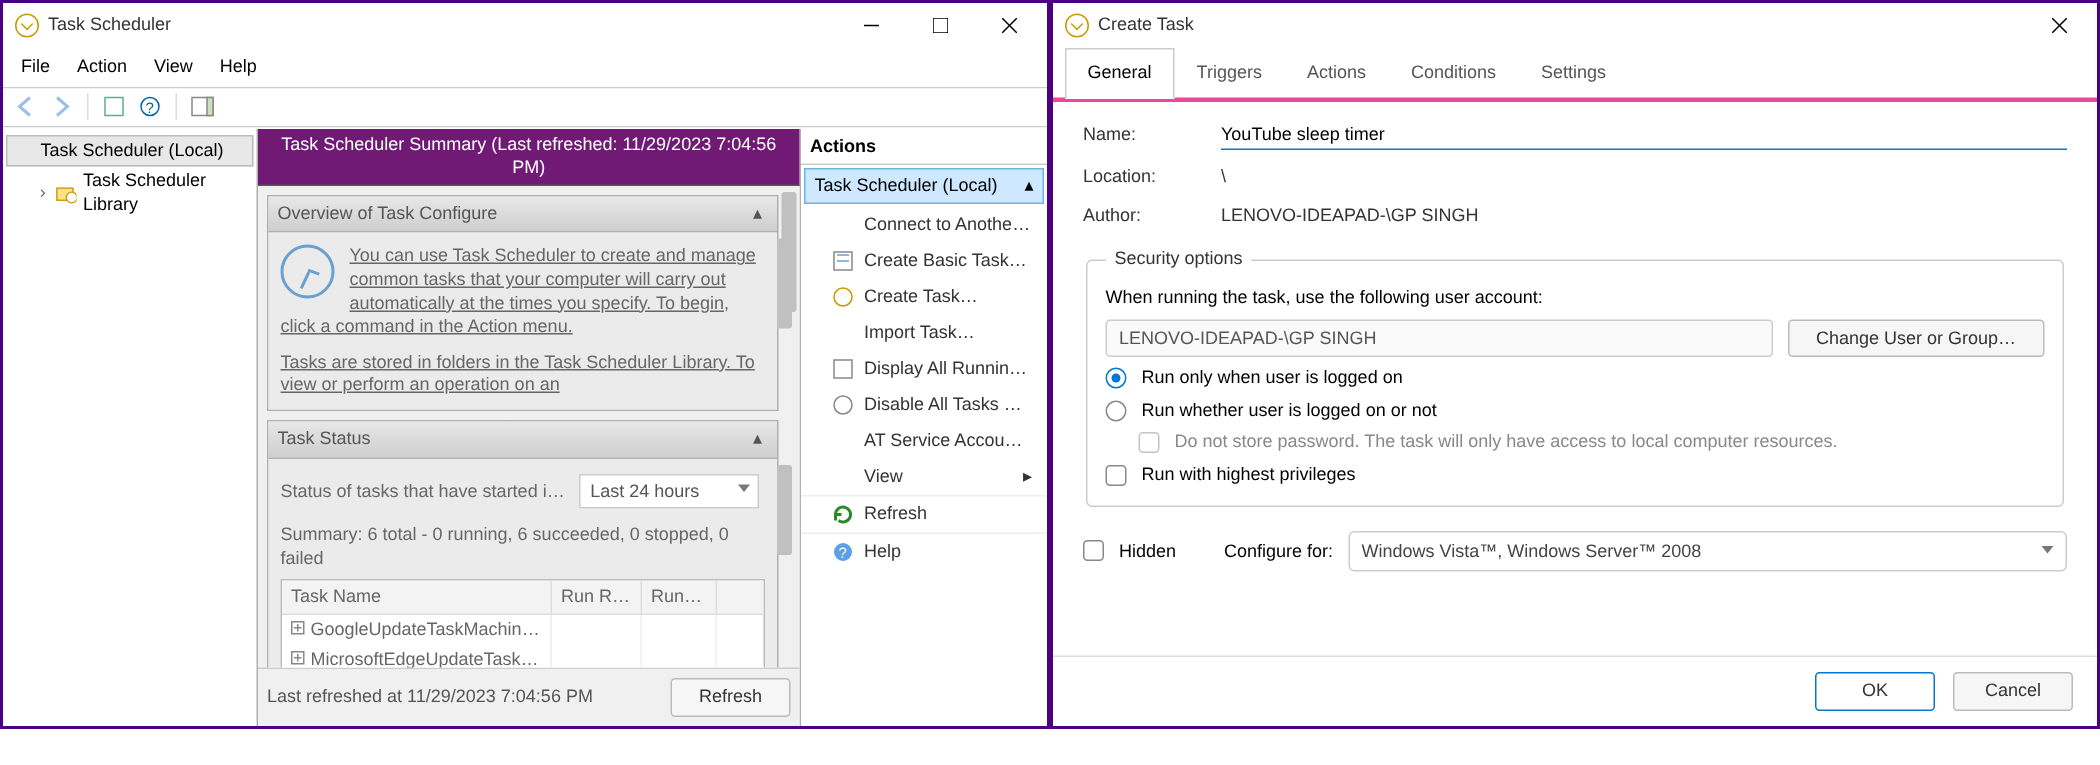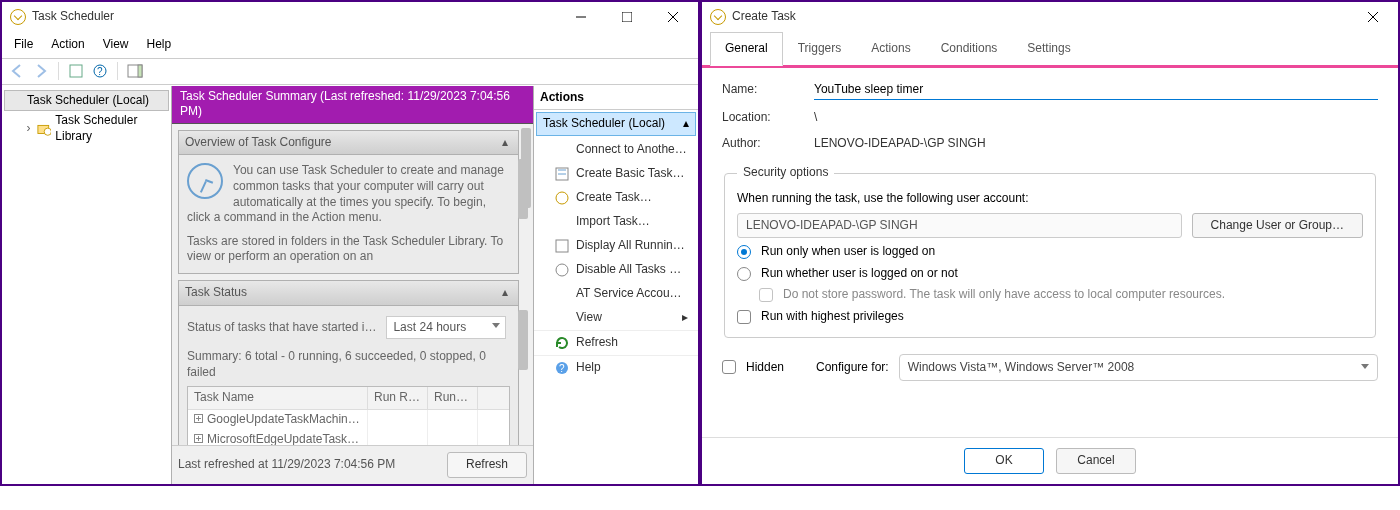--- a/index.html
+++ b/index.html
@@ -42,21 +42,21 @@
 .ico16{width:16px;height:16px;}
 
 
 .tripane{flex:1;display:flex;min-height:0;border-top:1px solid #fff;}
 .leftpane{width:170px;border-right:1px solid #b0b0b0;background:#fff;padding:4px 2px;}
 .treeroot{display:flex;align-items:center;gap:4px;padding:2px 4px;background:#e8e8e8;border:1px solid #bbb;}
 .treechild{display:flex;align-items:center;gap:4px;padding:2px 4px 2px 20px;}
 .arr{width:10px;text-align:center;color:#666;}
 
 .midpane{flex:1;display:flex;flex-direction:column;min-width:0;background:#f0f0f0;position:relative;}
-.mid-hdr{background:#a21caf;color:#fff;padding:3px 8px;border-bottom:1px solid #555;}
+.mid-hdr{background:#701a75;color:#fff;padding:3px 8px;border-bottom:1px solid #555;text-align:center;}
 .mid-body{flex:1;overflow:hidden;padding:6px 14px 6px 6px;position:relative;}
 .scrollthumb{position:absolute;right:2px;width:10px;background:#c0c0c0;border-radius:2px;}
 
 .card{border:1px solid #b0b0b0;margin-bottom:6px;background:#ebebeb;}
 .card-hdr{display:flex;align-items:center;padding:4px 6px;background:var(--pane-hdr-grad);border-bottom:1px solid #b0b0b0;}
 .card-hdr .t{flex:1;color:#555;}
 .card-hdr .exp{width:14px;height:14px;display:flex;align-items:center;justify-content:center;color:#555;}
 .card-body{padding:8px;color:#666;background:#ebebeb;}
 .big-clock{width:36px;height:36px;border:2px solid #6aa0d0;border-radius:50%;float:left;margin:0 10px 4px 0;position:relative;}
 .big-clock:before,.big-clock:after{content:"";position:absolute;background:#6aa0d0;left:50%;top:50%;transform-origin:0 0;}
@@ -105,21 +105,21 @@
 fieldset.sec{border:1px solid #ccc;border-radius:4px;padding:10px 12px 12px;margin-top:4px;}
 fieldset.sec legend{padding:0 6px;color:#333;}
 .secrow{display:flex;align-items:center;gap:10px;margin-top:6px;}
 .userbox{flex:1;border:1px solid #ccc;border-radius:3px;padding:4px 8px;background:#fafafa;color:#555;}
 .radio,.check{width:14px;height:14px;border:1px solid #888;background:#fff;flex:none;}
 .radio{border-radius:50%;}
 .radio.on{border-color:var(--accent);position:relative;}
 .radio.on:after{content:"";position:absolute;inset:3px;border-radius:50%;background:var(--accent);}
 .check{border-radius:3px;}
 .indent{margin-left:22px;color:#888;}
-.dlg-footer{display:flex;justify-content:center;gap:12px;padding:10px 16px;border-top:1px solid #ddd;}
+.dlg-footer{display:flex;justify-content:flex-end;gap:12px;padding:10px 16px;border-top:1px solid #ddd;}
 .cfgblk{display:flex;align-items:center;gap:10px;margin-top:6px;}
 .dropdown{flex:1;border:1px solid #ccc;border-radius:4px;padding:5px 8px;position:relative;color:#444;}
 .dropdown .caret{position:absolute;right:8px;top:9px;width:0;height:0;border-left:4px solid transparent;border-right:4px solid transparent;border-top:5px solid #777;}
 </style>
 </head>
 <body>
 
 <div class="halve">
 
   <div class="titlebar">
@@ -203,21 +203,21 @@
     <div class="midpane">
       <div class="mid-hdr">Task Scheduler Summary (Last refreshed: 11/29/2023 7:04:56 PM)</div>
       <div class="mid-body">
         <div class="scrollthumb" style="top:4px;height:80px;"></div>
 
         <div class="card">
           <div class="card-hdr">
             <span class="t">Overview of Task Configure</span>
             <span class="exp">▴</span>
           </div>
-          <div class="card-body" style="position:relative;">
+          <div class="card-body" style="position:relative;text-decoration:underline;">
             <div class="scrollthumb" style="top:4px;height:60px;right:-10px;"></div>
             <div class="big-clock"></div>
             <div>You can use Task Scheduler to create and manage common tasks that your computer will carry out automatically at the times you specify. To begin, click a command in the Action menu.</div>
             <div style="clear:both;height:8px;"></div>
             <div>Tasks are stored in folders in the Task Scheduler Library. To view or perform an operation on an</div>
           </div>
         </div>
 
         <div class="card">
           <div class="card-hdr">

